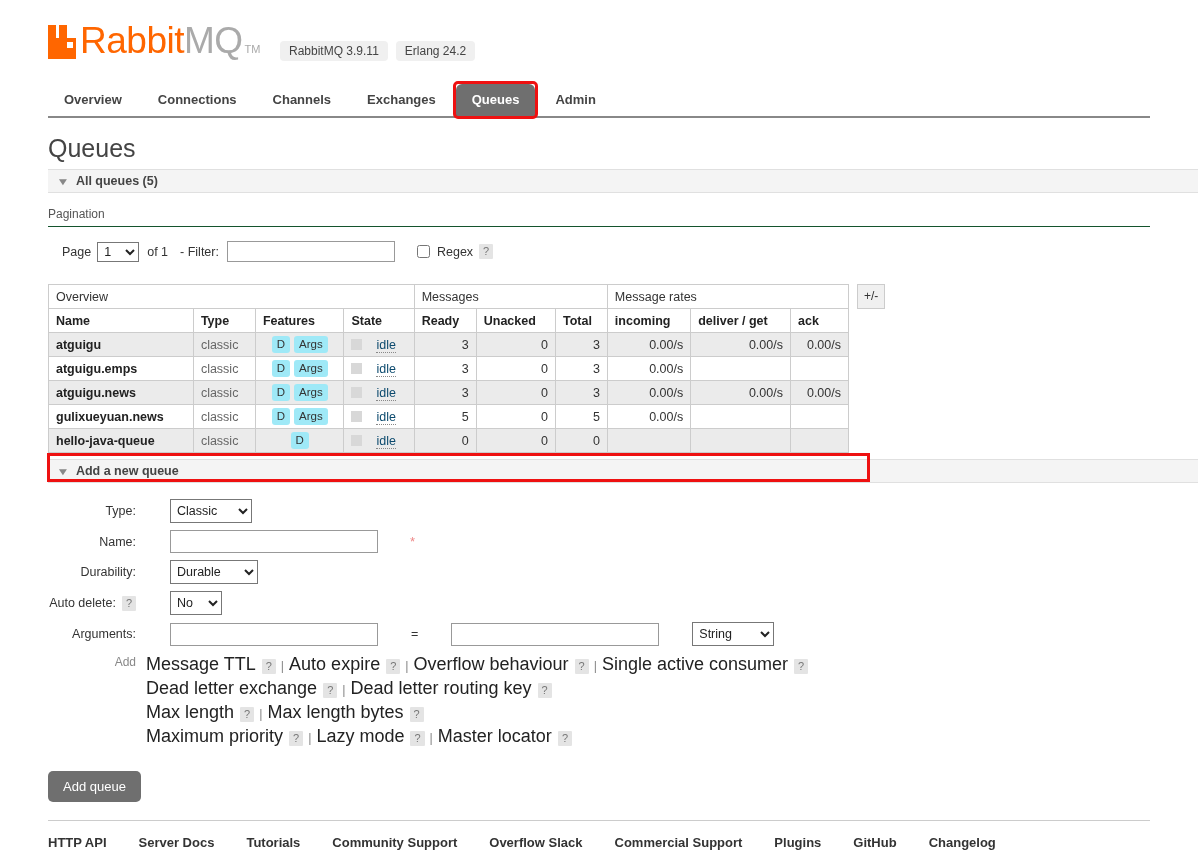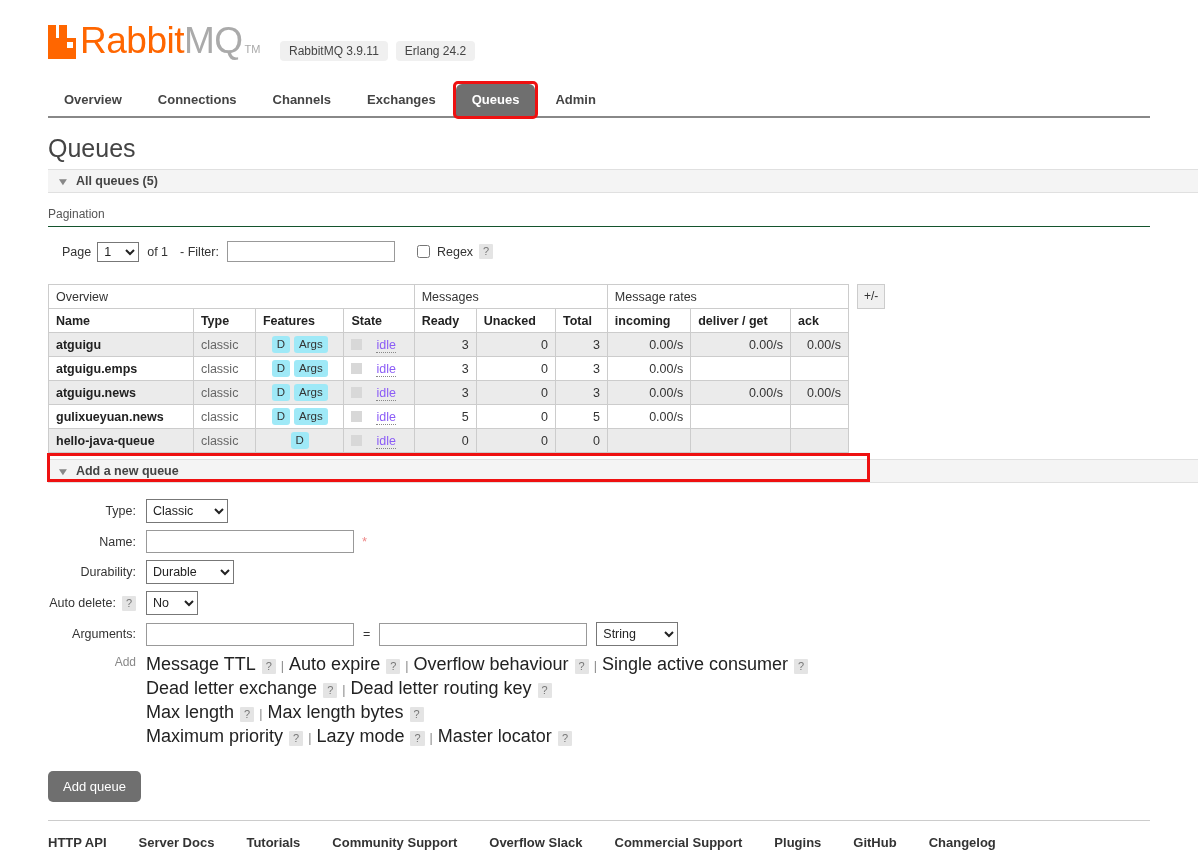--- a/index.html
+++ b/index.html
@@ -252,21 +252,21 @@
   td.state { white-space: nowrap; }
   .state-box {
     display: inline-block;
     width: 11px; height: 11px;
     background: #d8d8d8;
     vertical-align: middle;
     margin-right: 14px;
   }
   .state-text {
     border-bottom: 1px dotted #888;
-    color: #8b5cf6;
+    color: #0c4a6e;
     vertical-align: middle;
   }
   #plusminus {
     margin-left: 8px;
     background: #f0f0f0;
     border: 1px solid #cccccc;
     padding: 3px 6px;
     font-size: 12px;
     color: #333;
     height: 25px;
@@ -283,20 +283,21 @@
 
   
   #add-form {
     margin-top: 16px;
     font-size: 12.5px;
   }
   .form-row {
     display: flex;
     align-items: center;
     margin-bottom: 7px;
+    gap: 24px;
   }
   .form-label {
     width: 98px;
     text-align: right;
     padding-right: 10px;
     color: #333;
     font-size: 12.5px;
     white-space: nowrap;
   }
   .form-label.withq {

